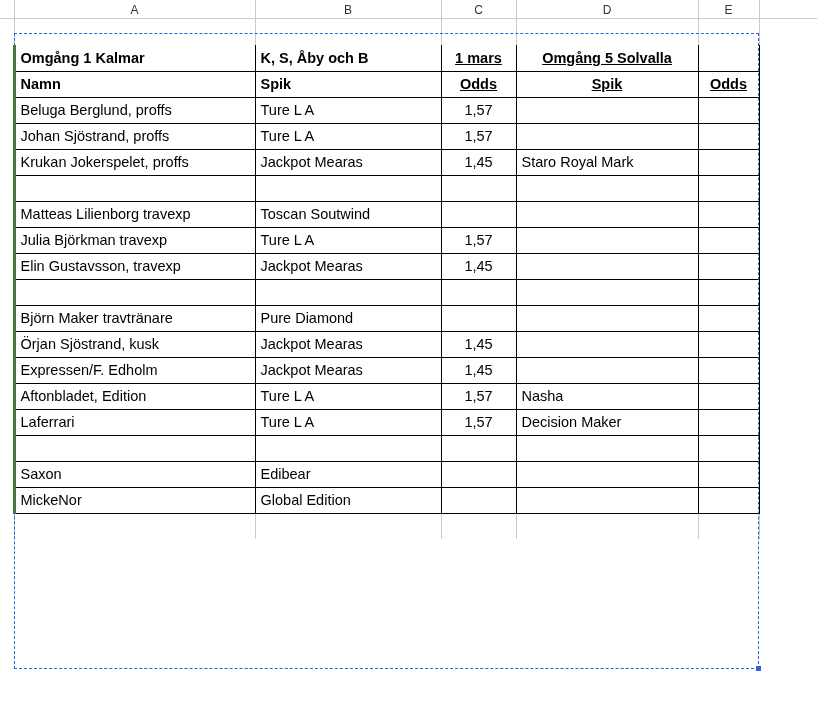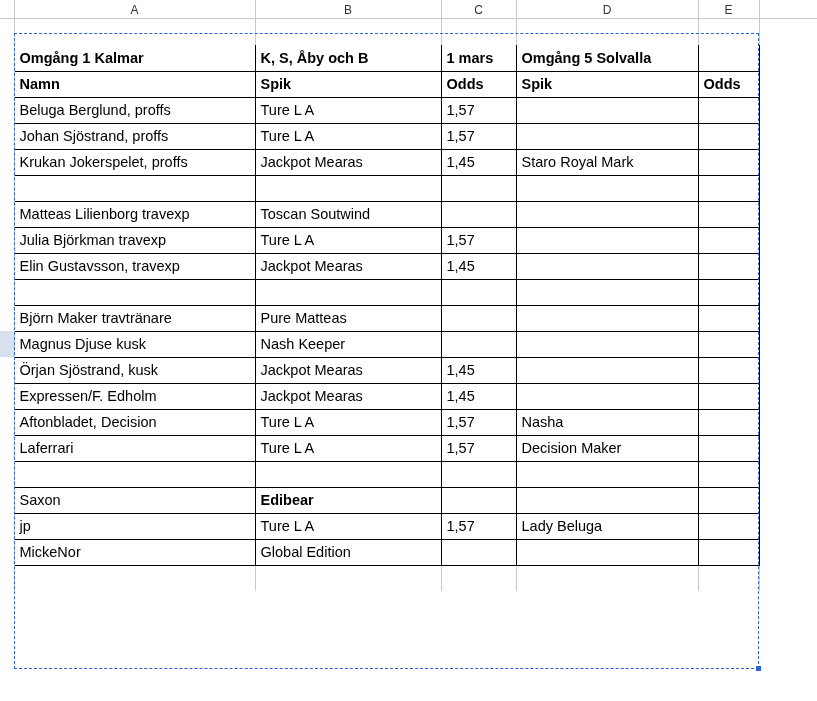--- a/index.html
+++ b/index.html
@@ -65,24 +65,24 @@
   td.blankcell {
     height: 26px;
     border: none;
     background: #ffffff;
     padding: 0;
   }
   td.blankcell.vline { border-right: 1px solid #c9c9c9; }
 
   .green { background: #dce8d2; }
   .bold { font-weight: bold; }
-  .ctr { text-align: left; }
-  .right { text-align: left; padding-right: 7px; }
-  td.firstcol { border-left: 1px solid #4d7c0f; margin-left: 20px; }
-  .big { font-size: 16px; font-weight: bold; }
+  .ctr { text-align: center; text-decoration: underline; }
+  .right { text-align: center; padding-right: 7px; }
+  td.firstcol { border-left: 3px solid #4d7c0f; margin-left: 20px; }
+  .big { font-size: 16px; }
 
   
   #selection {
     position: absolute;
     left: 14px;
     top: 33px;
     width: 745px;
     height: 636px;
     border: 1px dashed #2a64d8;
     pointer-events: none;
@@ -226,30 +226,21 @@
           <td class="cell firstcol"></td>
           <td class="cell"></td>
           <td class="cell right"></td>
           <td class="cell"></td>
           <td class="cell"></td>
           <td class="blankcell"></td>
         </tr>
         <tr>
           <td class="rowhdr"></td>
           <td class="cell firstcol">Björn Maker travtränare</td>
-          <td class="cell">Pure Matteas</td>
-          <td class="cell right"></td>
-          <td class="cell"></td>
-          <td class="cell"></td>
-          <td class="blankcell"></td>
-        </tr>
-        <tr>
-          <td class="rowhdr sel"></td>
-          <td class="cell firstcol">Magnus Djuse kusk</td>
-          <td class="cell">Nash Keeper</td>
+          <td class="cell">Pure Diamond</td>
           <td class="cell right"></td>
           <td class="cell"></td>
           <td class="cell"></td>
           <td class="blankcell"></td>
         </tr>
         <tr>
           <td class="rowhdr"></td>
           <td class="cell firstcol">Örjan Sjöstrand, kusk</td>
           <td class="cell">Jackpot Mearas</td>
           <td class="cell right">1,45</td>
@@ -261,21 +252,21 @@
           <td class="rowhdr"></td>
           <td class="cell firstcol">Expressen/F. Edholm</td>
           <td class="cell">Jackpot Mearas</td>
           <td class="cell right">1,45</td>
           <td class="cell"></td>
           <td class="cell"></td>
           <td class="blankcell"></td>
         </tr>
         <tr>
           <td class="rowhdr"></td>
-          <td class="cell firstcol">Aftonbladet, Decision</td>
+          <td class="cell firstcol">Aftonbladet, Edition</td>
           <td class="cell">Ture L A</td>
           <td class="cell right">1,57</td>
           <td class="cell">Nasha</td>
           <td class="cell"></td>
           <td class="blankcell"></td>
         </tr>
         <tr>
           <td class="rowhdr"></td>
           <td class="cell firstcol">Laferrari</td>
           <td class="cell">Ture L A</td>
@@ -292,29 +283,20 @@
           <td class="cell"></td>
           <td class="cell"></td>
           <td class="blankcell"></td>
         </tr>
         <tr>
           <td class="rowhdr"></td>
           <td class="cell firstcol">Saxon</td>
           <td class="cell big">Edibear</td>
           <td class="cell right"></td>
           <td class="cell"></td>
-          <td class="cell"></td>
-          <td class="blankcell"></td>
-        </tr>
-        <tr>
-          <td class="rowhdr"></td>
-          <td class="cell firstcol">jp</td>
-          <td class="cell">Ture L A</td>
-          <td class="cell right">1,57</td>
-          <td class="cell">Lady Beluga</td>
           <td class="cell"></td>
           <td class="blankcell"></td>
         </tr>
         <tr>
           <td class="rowhdr"></td>
           <td class="cell firstcol">MickeNor</td>
           <td class="cell">Global Edition</td>
           <td class="cell right"></td>
           <td class="cell"></td>
           <td class="cell"></td>

